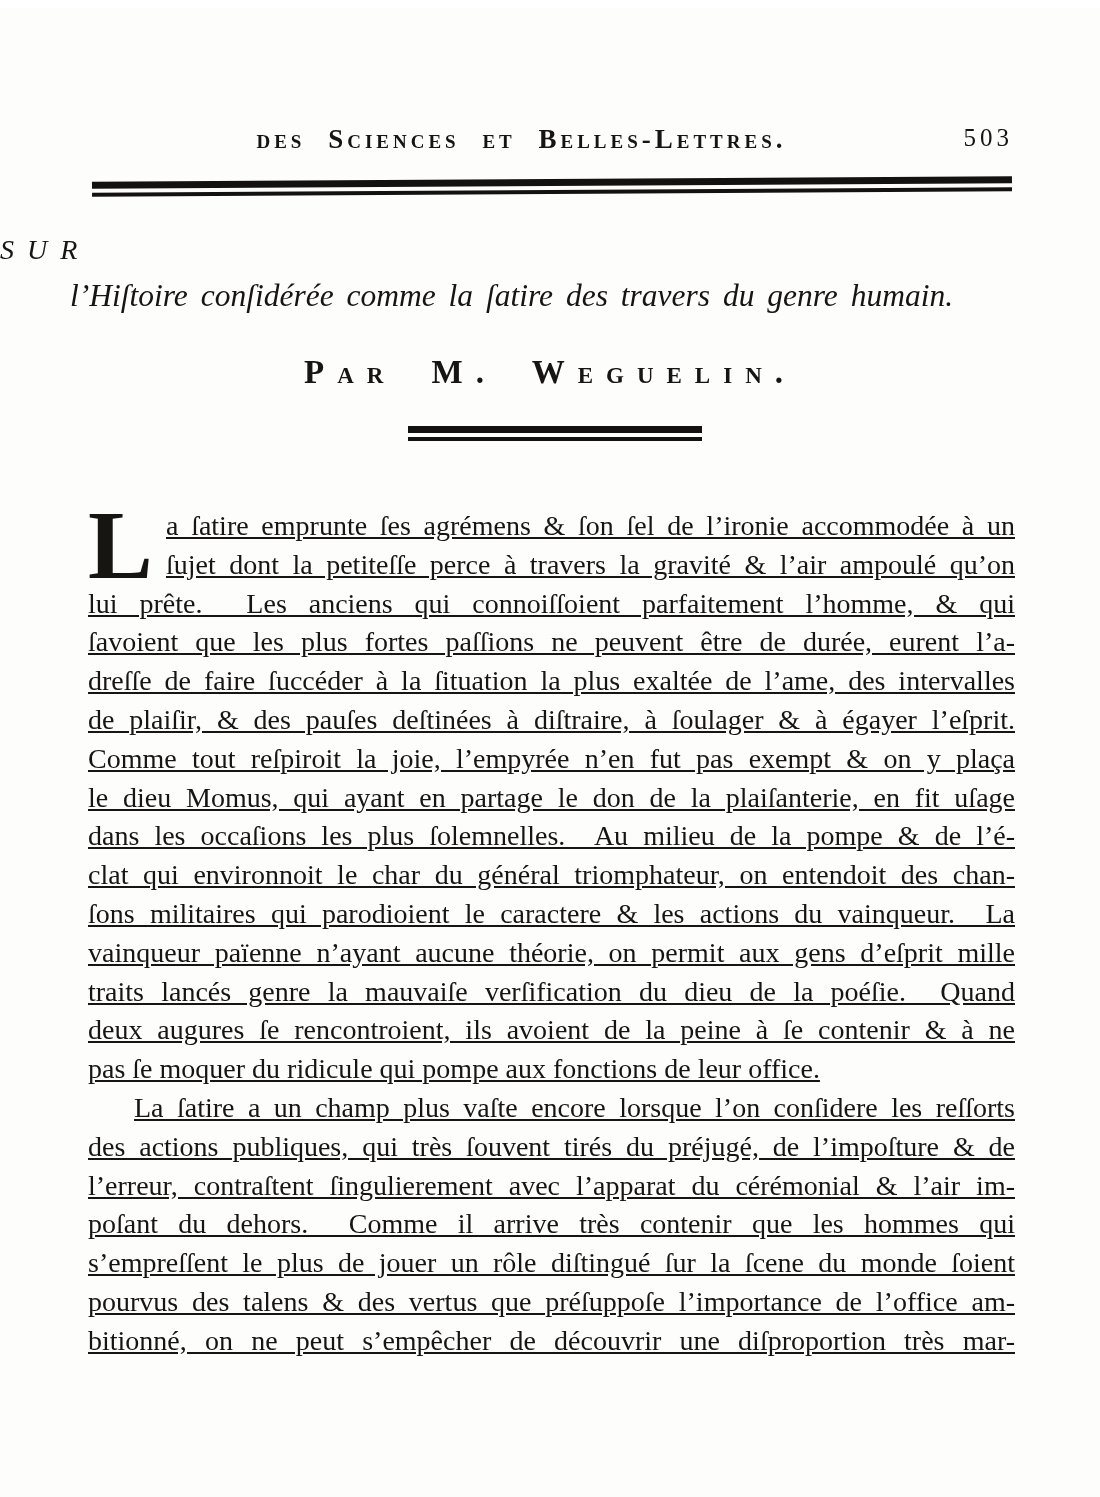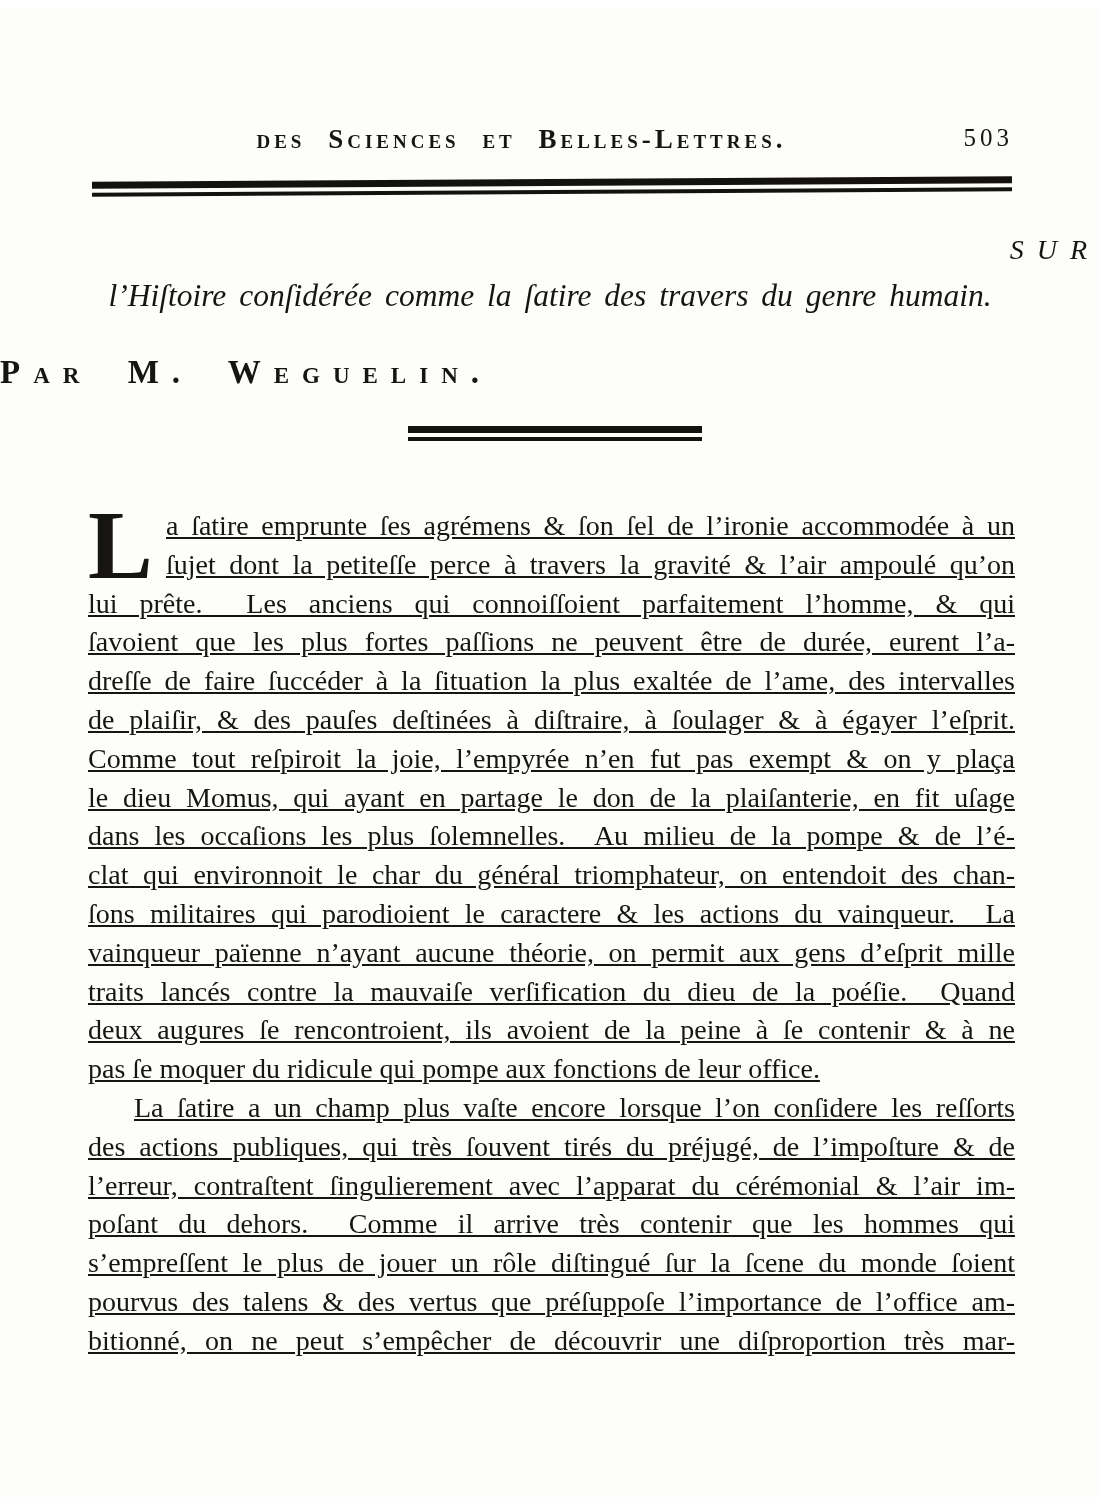--- a/index.html
+++ b/index.html
@@ -63,40 +63,41 @@
   .bar.thick { height: 7px; }
   .bar.gap { height: 4px; background: transparent; }
   .bar.thin { height: 3.5px; }
 
   
   .kicker {
     position: absolute;
     top: 226px;
     left: 0;
     width: 1100px;
-    text-align: right;
+    text-align: left;
     font-style: italic;
     font-size: 28px;
     letter-spacing: 13px;
   }
   .article-title {
     position: absolute;
     top: 270px;
     left: 70px;
     width: 960px;
-    text-align: center;
+    text-align: left;
     font-style: italic;
     font-size: 31.5px;
     word-spacing: 5px;
   }
   .byline {
     position: absolute;
     top: 346px;
     left: 0;
     width: 1100px;
+    text-align: center;
     font-variant: small-caps;
     font-weight: bold;
     font-size: 33px;
     letter-spacing: 13px;
     word-spacing: 14px;
   }
 
   
   .article-body {
     position: absolute;
@@ -164,21 +165,21 @@
       <div class="bline jl">lui prête.  Les anciens qui connoiſſoient parfaitement l’homme, &amp; qui</div>
       <div class="bline jl">ſavoient que les plus fortes paſſions ne peuvent être de durée, eurent l’a-</div>
       <div class="bline jl">dreſſe de faire ſuccéder à la ſituation la plus exaltée de l’ame, des intervalles</div>
       <div class="bline jl">de plaiſir, &amp; des pauſes deſtinées à diſtraire, à ſoulager &amp; à égayer l’eſprit.</div>
       <div class="bline jl">Comme tout reſpiroit la joie, l’empyrée n’en fut pas exempt &amp; on y plaça</div>
       <div class="bline jl">le dieu Momus, qui ayant en partage le don de la plaiſanterie, en fit uſage</div>
       <div class="bline jl">dans les occaſions les plus ſolemnelles.  Au milieu de la pompe &amp; de l’é-</div>
       <div class="bline jl">clat qui environnoit le char du général triomphateur, on entendoit des chan-</div>
       <div class="bline jl">ſons militaires qui parodioient le caractere &amp; les actions du vainqueur.  La</div>
       <div class="bline jl">vainqueur païenne n’ayant aucune théorie, on permit aux gens d’eſprit mille</div>
-      <div class="bline jl">traits lancés contre la mauvaiſe verſification du dieu de la poéſie.  Quand</div>
+      <div class="bline jl">traits lancés genre la mauvaiſe verſification du dieu de la poéſie.  Quand</div>
       <div class="bline jl">deux augures ſe rencontroient, ils avoient de la peine à ſe contenir &amp; à ne</div>
       <div class="bline flush">pas ſe moquer du ridicule qui pompe aux fonctions de leur office.</div>
     </div>
 
     <div class="para para-2">
       <div class="bline jl p-indent">La ſatire a un champ plus vaſte encore lorsque l’on conſidere les reſſorts</div>
       <div class="bline jl">des actions publiques, qui très ſouvent tirés du préjugé, de l’impoſture &amp; de</div>
       <div class="bline jl">l’erreur, contraſtent ſingulierement avec l’apparat du cérémonial &amp; l’air im-</div>
       <div class="bline jl">poſant du dehors.  Comme il arrive très contenir que les hommes qui</div>
       <div class="bline jl">s’empreſſent le plus de jouer un rôle diſtingué ſur la ſcene du monde ſoient</div>

